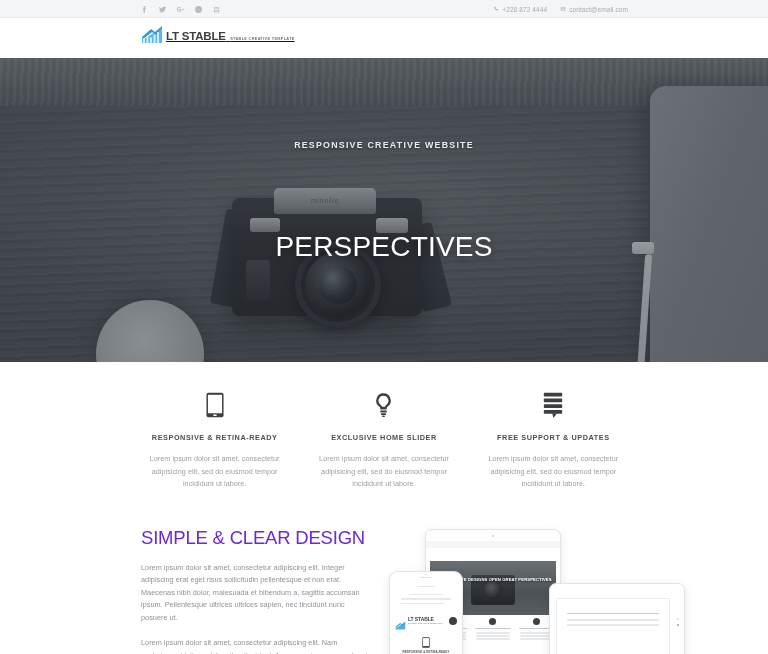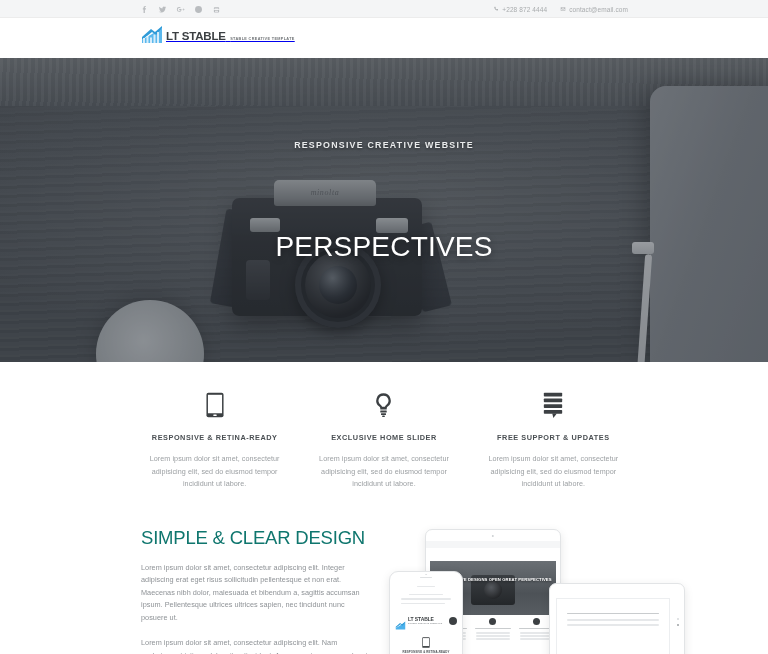--- a/index.html
+++ b/index.html
@@ -100,21 +100,21 @@
   .cam {
     position: absolute; left: 222px; top: 118px; width: 210px; height: 148px;
   }
   .cam-body {
     position: absolute; left: 10px; top: 22px; width: 190px; height: 118px;
     background: linear-gradient(180deg,#3a3d42 0%, #2b2e32 40%, #232629 100%);
     border-radius: 7px;
     box-shadow: 0 10px 26px rgba(0,0,0,0.42);
   }
   .cam-top {
-    position: absolute; left: 52px; top: 4px; width: 102px; height: 26px;
+    position: absolute; left: 52px; top: 12px; width: 102px; height: 26px;
     background: linear-gradient(180deg,#bcc0c2 0%, #8e9295 70%, #74787b 100%);
     border-radius: 5px 5px 3px 3px;
   }
   .cam-brand {
     position: absolute; left: 0; right: 0; top: 8px; text-align: center;
     font-size: 8px; color: #5d6064; font-family: "Liberation Serif", serif;
     letter-spacing: .6px; font-style: italic; opacity: .85;
   }
   .cam-dial-l { position:absolute; left:18px; top:20px; width:30px; height:14px;
     background: linear-gradient(180deg,#c5c9cb,#898d90); border-radius:3px; }
@@ -205,21 +205,21 @@
   .feature-text {
     font-size: 7.2px; color: #9b9fa2; line-height: 12.5px; letter-spacing: 0.05px;
   }
 
   
   .simple {
     display: flex; padding: 14px 0 0 141px; position: relative;
   }
   .simple-left { width: 248px; padding-right: 16px; }
   .simple-title {
-    font-size: 18.5px; color: #0f766e; font-weight: normal;
+    font-size: 18.5px; color: #6d28d9; font-weight: normal;
     letter-spacing: -0.2px; 
   }
   .simple-p {
     font-size: 7.3px; color: #8f9397; line-height: 12.6px;
     margin-bottom: 13px; letter-spacing: 0.02px; margin-top: 13px;
   }
 
   
   .mockups { position: relative; width: 320px; height: 160px; }
   .mk { position: absolute; background: #fff; }

